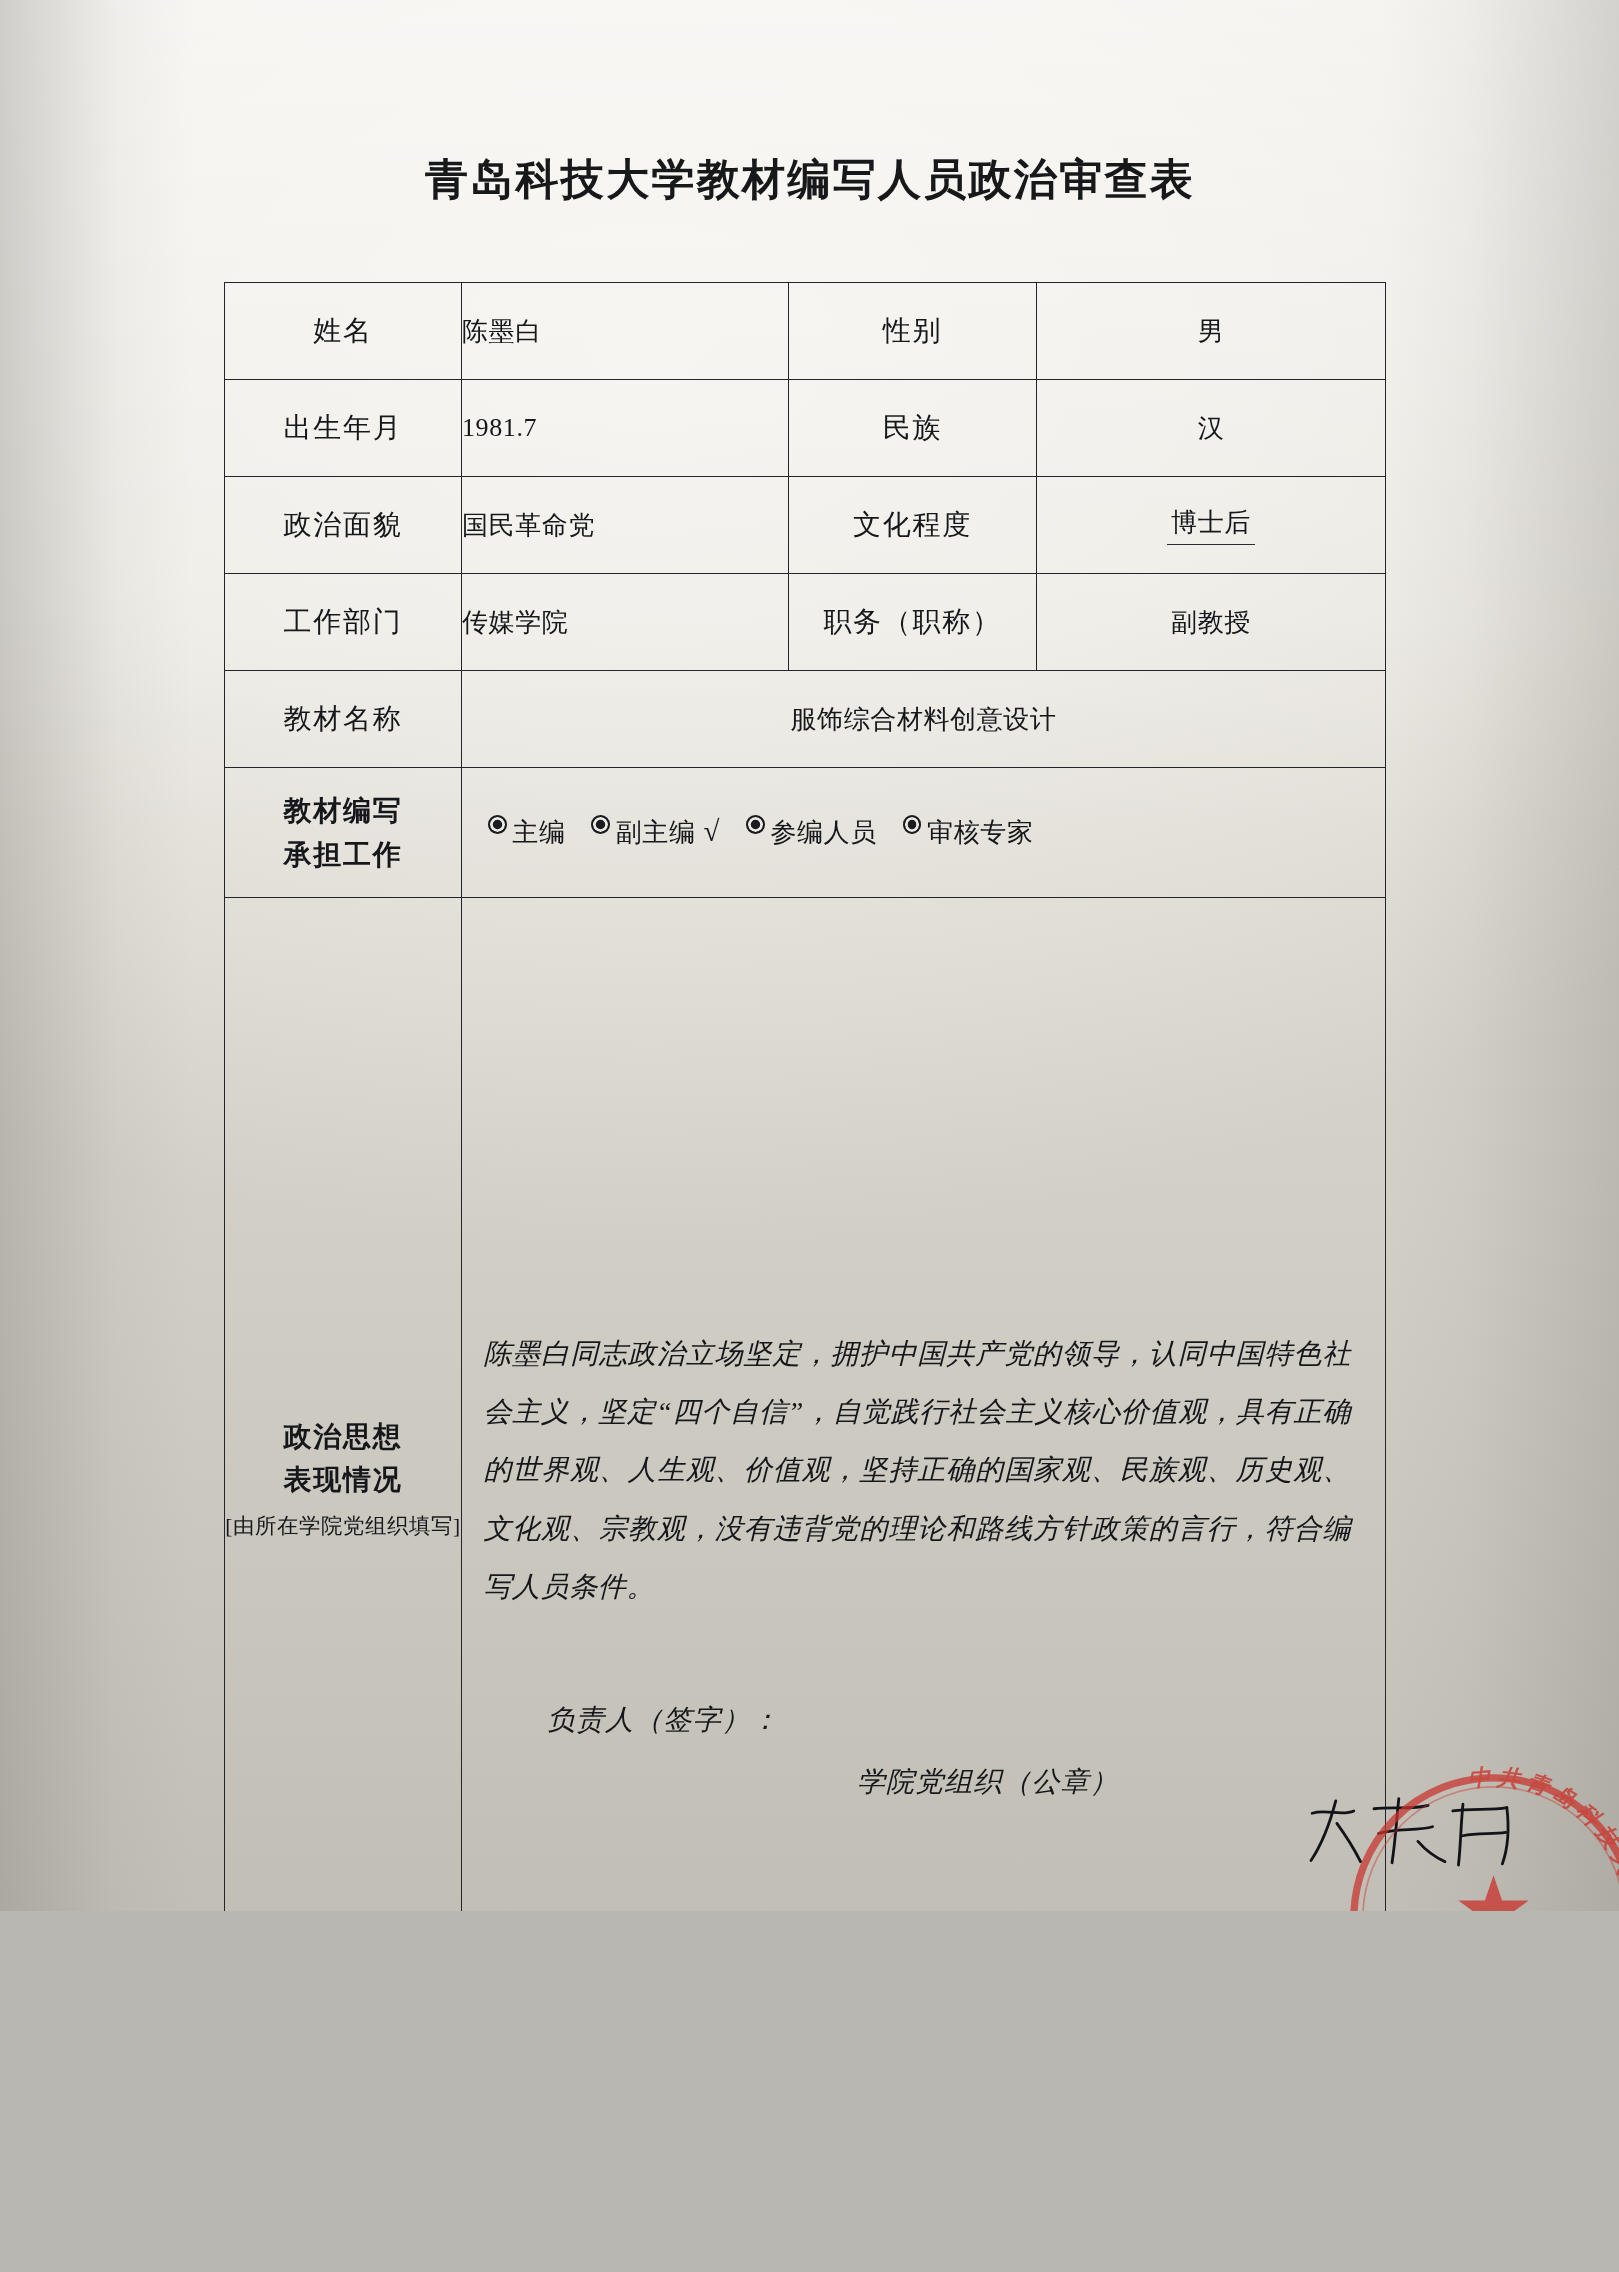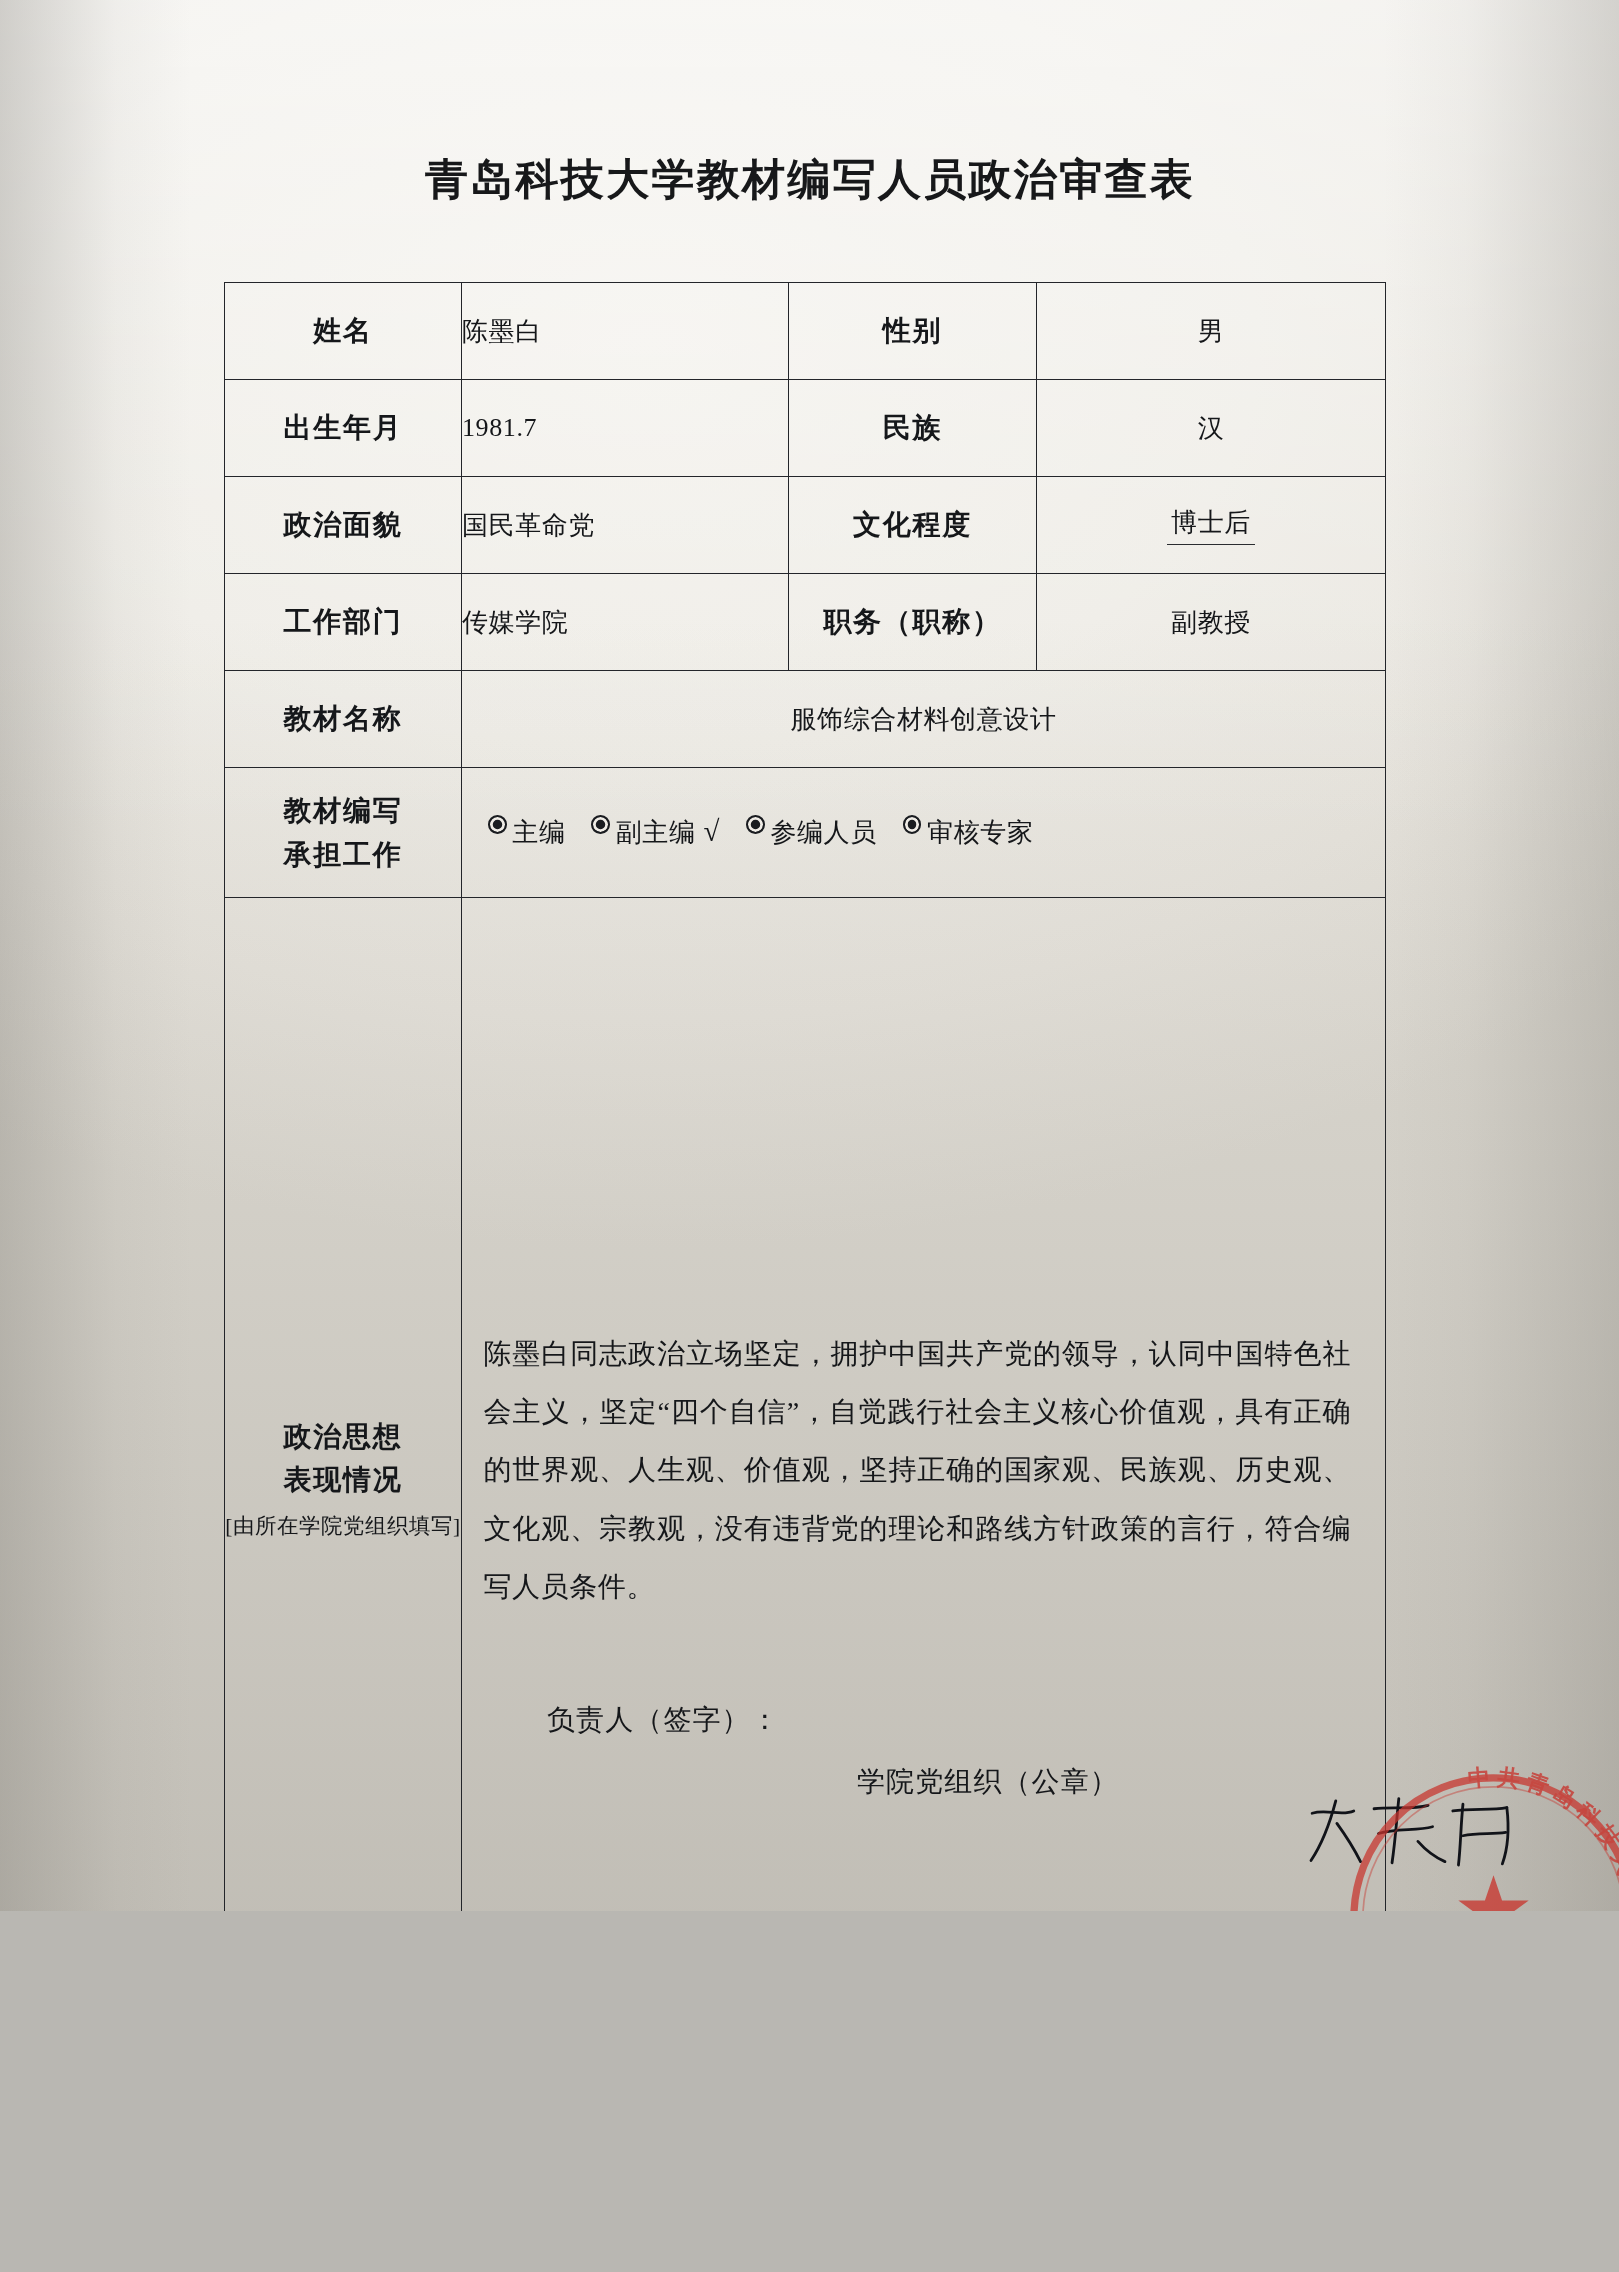--- a/index.html
+++ b/index.html
@@ -62,21 +62,21 @@
     table-layout: fixed;
   }
   table.form td {
     border: 1.7px solid #23252a;
     padding: 0;
     vertical-align: middle;
     color: #15171a;
   }
   .lbl {
     text-align: center;
-    font-weight: bold;
+    font-weight: normal;
     font-size: 28px;
     letter-spacing: 1.7px;
     font-family: "Liberation Sans", "DejaVu Sans", sans-serif;
     border-radius: 27px;
   }
   .val {
     font-size: 26px;
     padding-left: 19px;
     letter-spacing: 0.6px;
   }
@@ -138,20 +138,21 @@
     letter-spacing: 0.6px;
     margin-top: 10px;
     font-family: "Liberation Serif", "DejaVu Serif", serif;
   }
 
   .body-cell {
     padding: 0;
     position: relative;
     height: 1161px;
     vertical-align: top;
+    font-style: italic;
   }
   .body-text {
     font-size: 28px;
     line-height: 2.08;
     letter-spacing: 0.6px;
     padding: 169px 34px 0 21.4px;
     text-align: justify;
     text-justify: inter-ideograph;
   }
   .sign-line {

